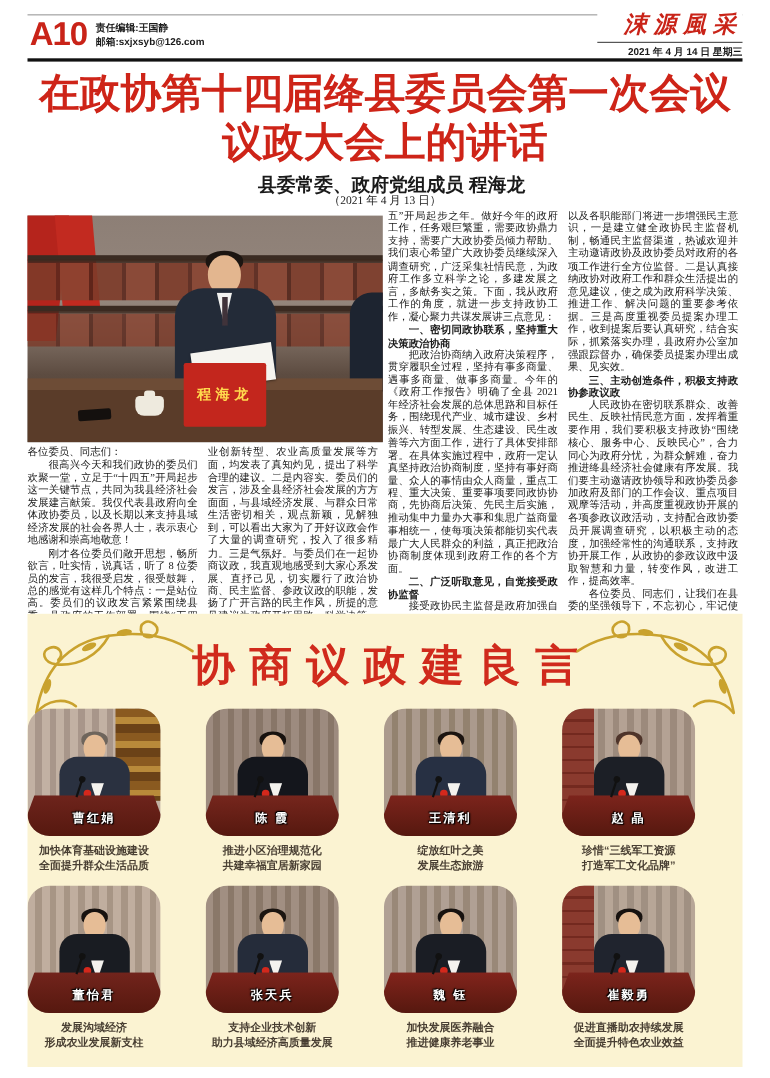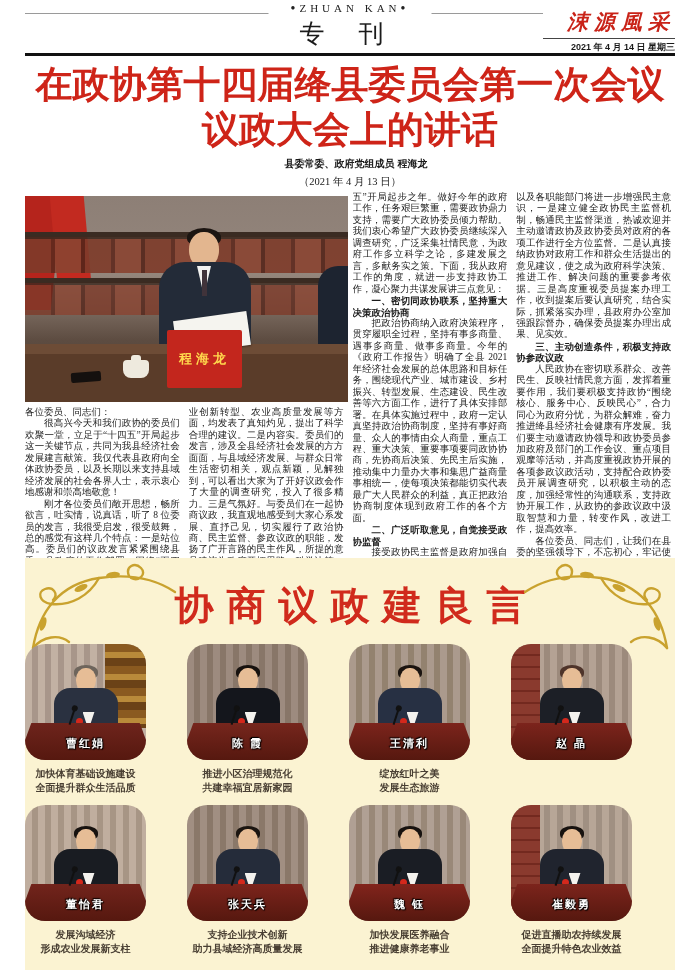--- a/index.html
+++ b/index.html
@@ -20,21 +20,21 @@
   .hdr-right{position:absolute;right:0;top:8px;width:132px;text-align:right;background:#fff;}
   .logo{color:#c92318;font-size:21px;font-weight:bold;font-style:italic;letter-spacing:6px;white-space:nowrap;
         font-family:"DejaVu Serif","Liberation Serif",serif;}
   .logo-date{font-size:9px;font-weight:bold;border-top:1px solid #444;margin-top:2px;padding-top:2px;white-space:nowrap;}
   .hdr .bigbar{position:absolute;left:0;right:0;top:53px;height:3px;background:#111;}
 
   
   .headline{position:absolute;left:25px;right:25px;top:62px;text-align:center;color:#ce2418;
             font-weight:bold;line-height:45px;font-size:37px;letter-spacing:0px;}
   .headline .l1{white-space:nowrap;}
-  .byline{position:absolute;left:0;right:0;top:157px;text-align:center;font-size:10px;font-weight:bold;padding-left:12px;}
+  .byline{position:absolute;left:0;right:0;top:157px;text-align:center;font-size:17px;font-weight:bold;padding-left:12px;}
   .dateline{position:absolute;left:0;right:0;top:175px;text-align:center;font-size:10.5px;}
 
   
   .body-wrap{position:absolute;left:25px;top:192px;width:646px;height:366px;}
   .cols{display:flex;gap:9px;height:100%;}
   .col{width:155px;height:100%;overflow:hidden;font-size:9.5px;line-height:11.45px;text-align:justify;}
   .col.under-photo{padding-top:215px;box-sizing:border-box;}
   .col p{margin:0;}
   .col p.ind{text-indent:2em;}
   .col p.hd{font-family:"Liberation Sans","DejaVu Sans",sans-serif;font-weight:bold;text-indent:2em;}
@@ -101,23 +101,26 @@
   .cap{margin-top:7px;text-align:center;font-size:10px;line-height:14px;font-weight:bold;color:#493f33;
        font-family:"Liberation Sans","DejaVu Sans",sans-serif;}
 </style>
 </head>
 <body>
 
 <div class="page">
 
   <div class="hdr">
     <div class="topline"></div>
-    <div class="hdr-center">
-      <div class="mast-en"><span class="dot">●</span><span>ZHUAN KAN</span><span class="dot">●</span></div>
-      <div class="mast-cn">专刊</div>
+    <div class="hdr-left sans">
+      <span class="pageno">A10</span>
+      <span class="editor-box">
+        <span>责任编辑:王国静</span><br>
+        <span>邮箱:sxjxsyb@126.com</span>
+      </span>
     </div>
     <div class="hdr-right">
       <div class="logo">涑源風采</div>
       <div class="logo-date sans">2021 年 4 月 14 日  星期三</div>
     </div>
     <div class="bigbar"></div>
   </div>
 
   <div class="headline sans">
     <div class="l1">在政协第十四届绛县委员会第一次会议</div>
@@ -265,20 +268,21 @@
               <div class="head"></div>
               <div class="torso" style="background:#1c1f26">
                 <div class="shirt"></div>
                 <div class="badge"></div>
               </div>
             </div>
             <div class="podium" style="background:linear-gradient(180deg,#7c241c,#56180f);clip-path:polygon(0 100%,100% 100%,90% 0,10% 0)"></div>
             <div class="mic"></div>
             <div class="pname">赵 晶</div>
           </div>
+          <figcaption class="cap"><span>珍惜“三线军工资源</span><br><span>打造军工文化品牌”</span></figcaption>
         </figure>
       </div>
     <div class="grid-row row2">
         <figure class="card">
           <div class="ph">
             <div class="curtain" style="background:repeating-linear-gradient(90deg,#c0ae9f 0 7px,#a79585 7px 13px)"></div>
             <div class="fig">
               <div class="hair" style="background:#17120f"></div>
               <div class="head"></div>
               <div class="torso" style="background:#191c22">

